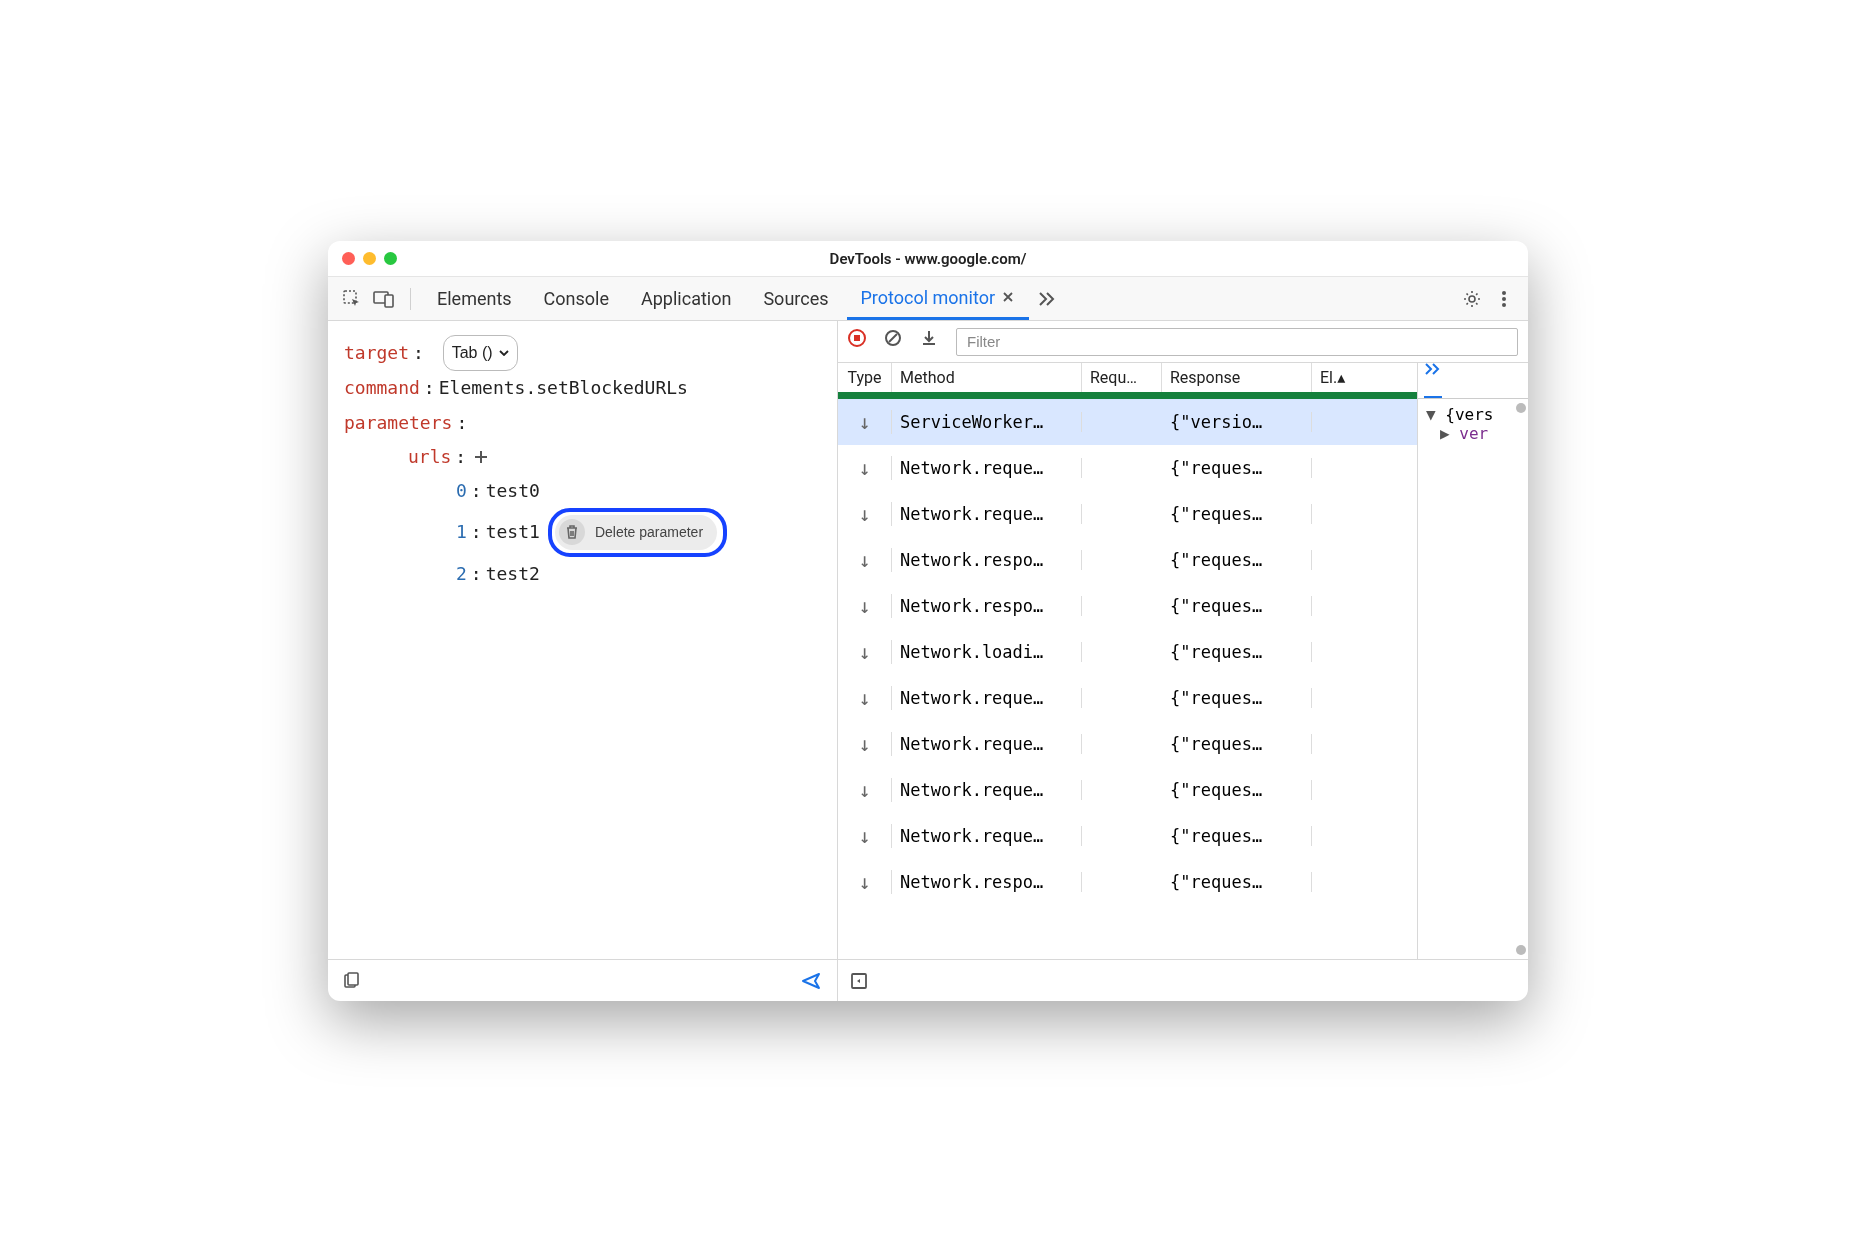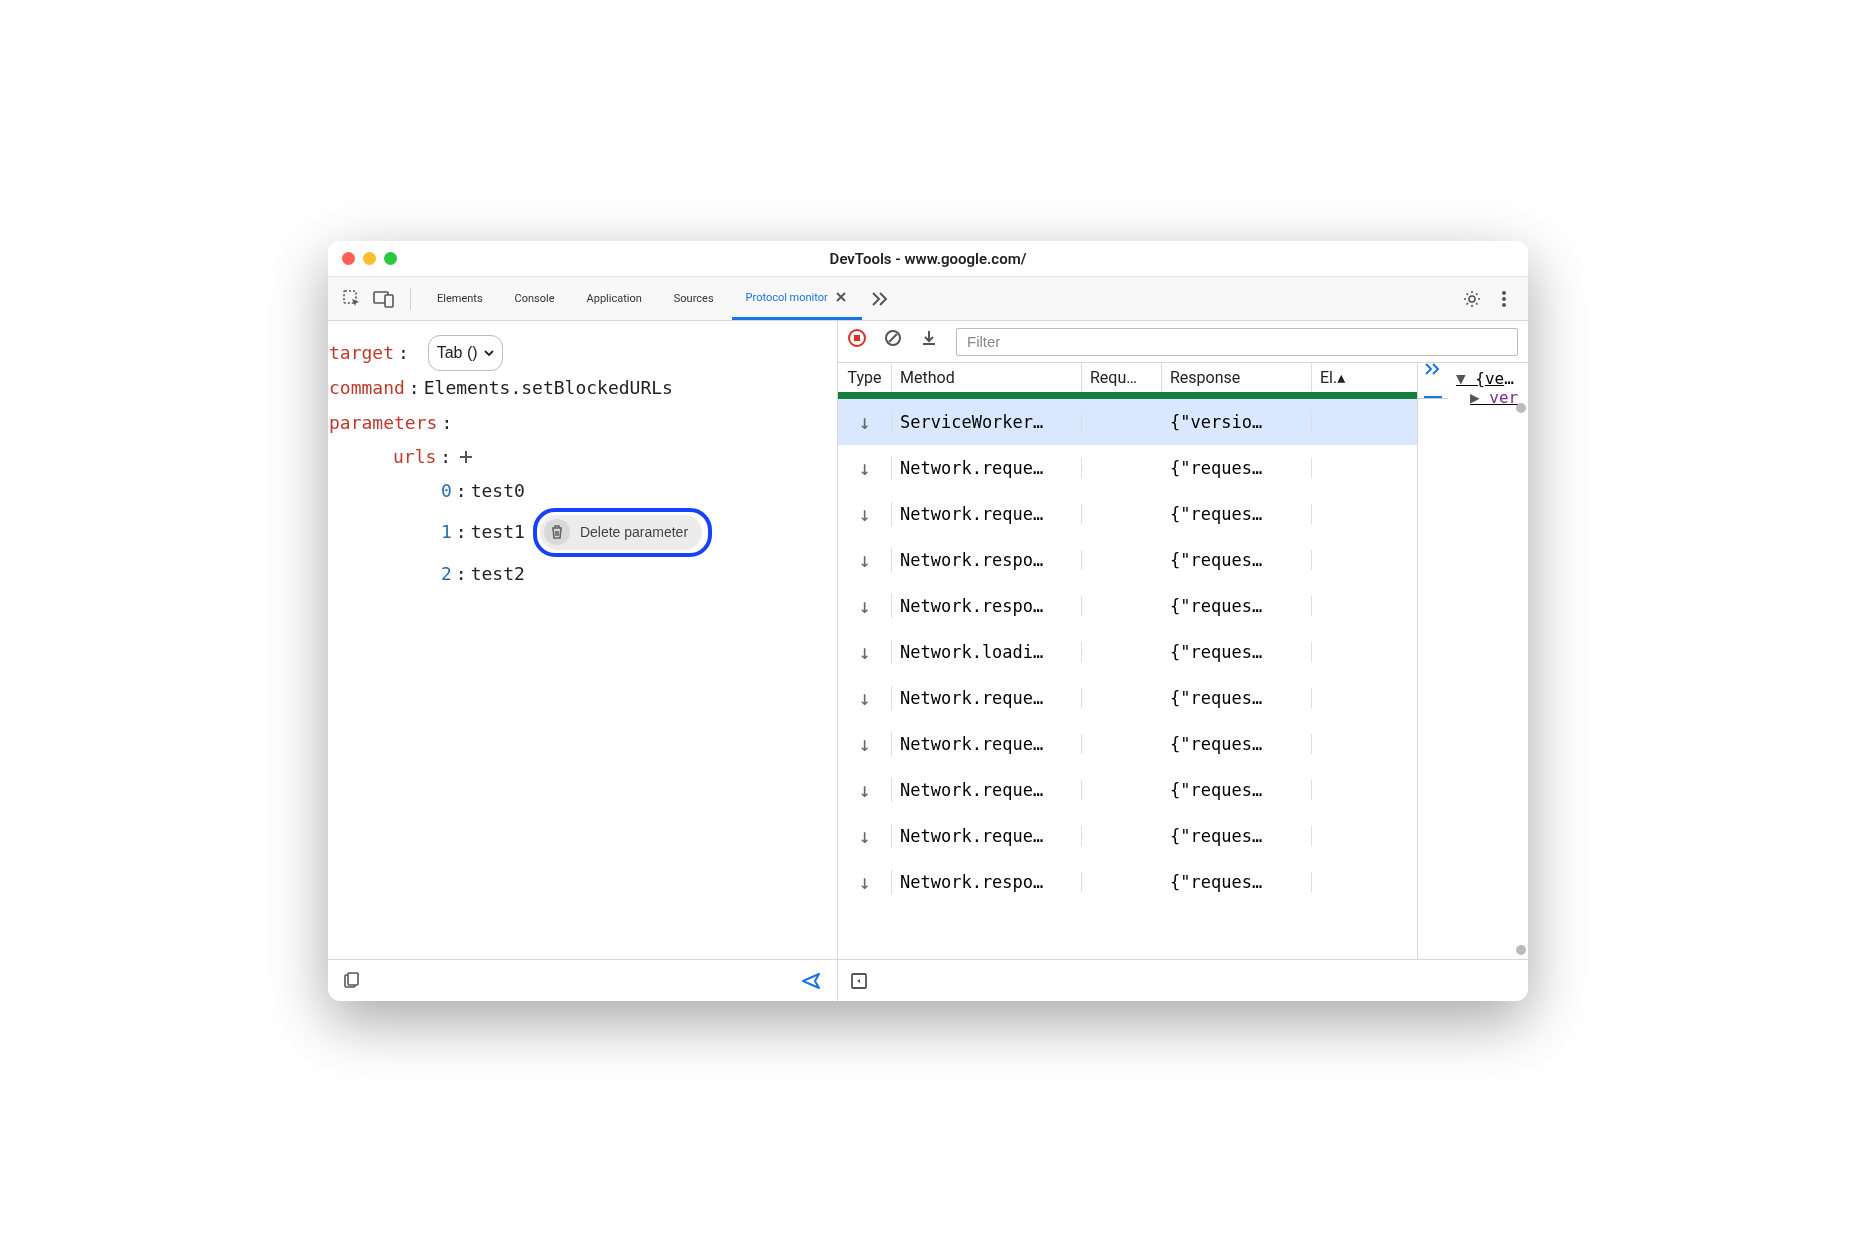--- a/index.html
+++ b/index.html
@@ -59,42 +59,42 @@
   width: 28px; height: 28px;
   display:flex;align-items:center;justify-content:center;
   color:#555; cursor:pointer;
 }
 .tab-sep { width:1px; height:22px; background:#d0d0d0; margin:0 8px; }
 .tab {
   padding: 0 14px;
   height: 100%;
   display: flex;
   align-items: center;
-  font-size: 11px;
+  font-size: 18px;
   color: #333;
   cursor: pointer;
   gap:6px;
 }
 .tab.active { color: #1a73e8; border-bottom: 3px solid #1a73e8; }
 .tab.active .tab-close { color:#555; }
 .spacer { flex:1; }
 .content {
   flex:1;
   display:flex;
   min-height:0;
 }
 .left-pane {
   width: 510px;
   border-right: 1px solid #d8d8d8;
   display:flex;
   flex-direction:column;
 }
 .editor {
   flex:1;
-  padding: 14px 1px;
+  padding: 14px 16px;
   font-family: Menlo, Monaco, Consolas, monospace;
   font-size: 18px;
   line-height: 1.9;
   color:#222;
   overflow:auto;
 }
 .kw { color:#c0392b; }
 .num { color:#2b6cb0; }
 .purple { color:#7b2d8e; }
 .line { display:flex; align-items:center; gap:4px; white-space:nowrap;}
@@ -159,21 +159,21 @@
 .col-method { width:190px; }
 .col-req { width:80px; }
 .col-resp { width:150px; }
 .col-el { width:64px; border-right:none; }
 .tbody { flex:1; overflow:auto; font-family: Menlo, monospace; font-size:17px; }
 .tr { display:flex; height:46px; align-items:center; }
 .tr:nth-child(odd){ background:#fff; }
 .tr.selected { background:#d9e7ff; }
 .arrow-down { color:#666; font-size:20px; }
 .detail-pane {
-  width:110px; display:flex; flex-direction:row; position:relative;text-decoration:underline;
+  width:110px; display:flex; flex-direction:column; position:relative;
 }
 .detail-tabs { height:36px; border-bottom:1px solid #ccc; display:flex; align-items:center; padding:0 6px; gap:6px;}
 .detail-body {
   flex:1; padding:6px 8px; font-family: Menlo, monospace; font-size:16px; overflow:hidden;
 }
 .tree-row { white-space:nowrap; overflow:hidden; text-overflow:ellipsis; }
 .tri { color:#555; }
 .scroll-hint {
   position:absolute; right:2px; width:10px; height:10px; border-radius:5px;
   background:#bbb;

